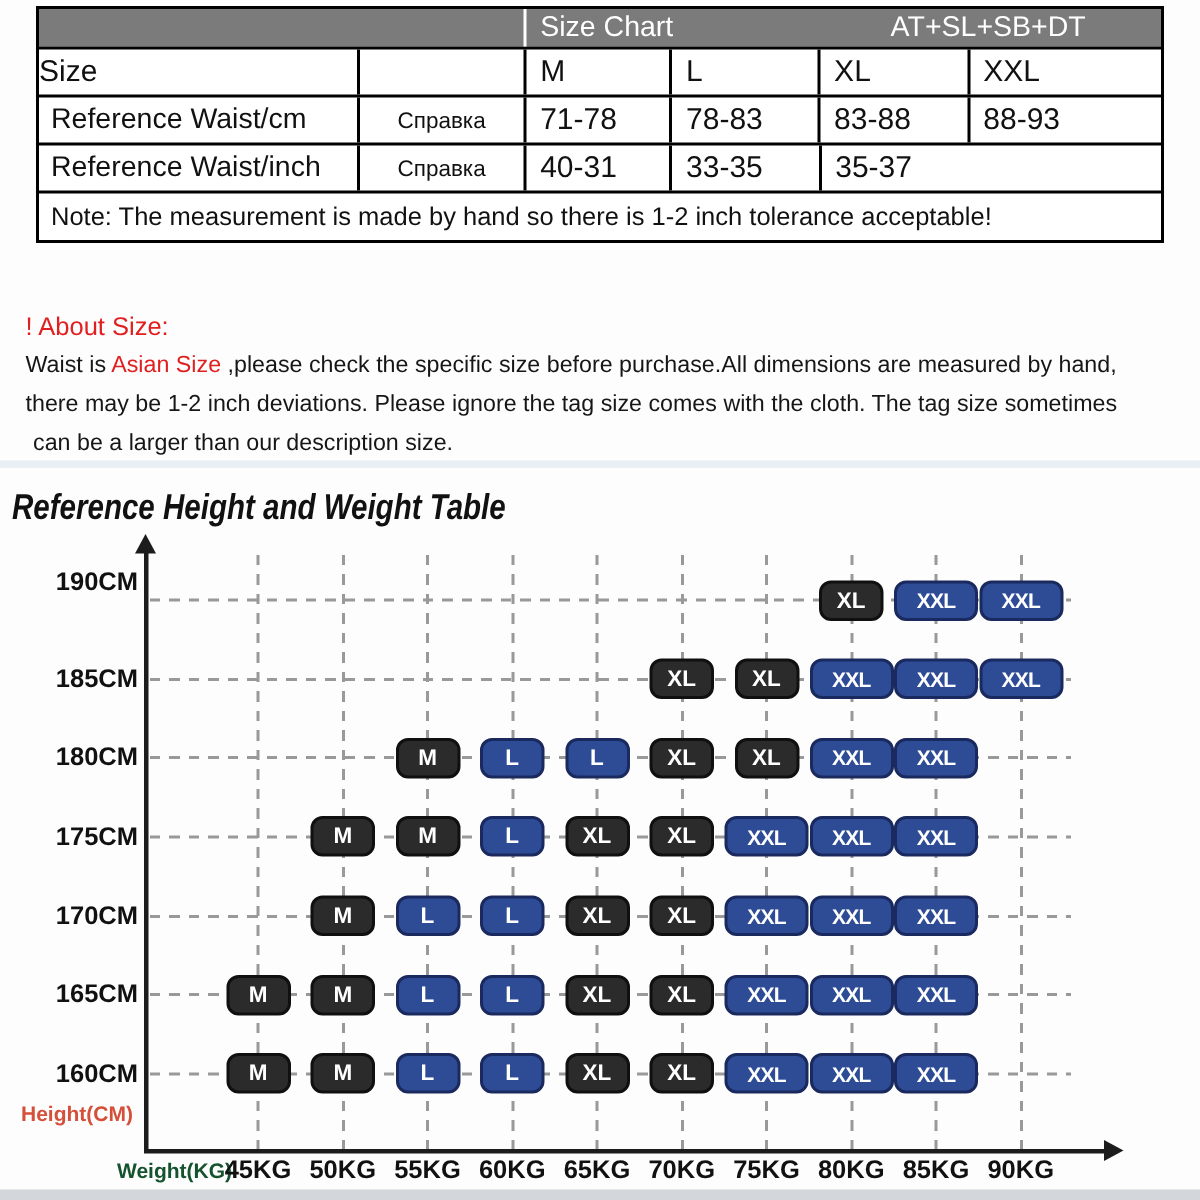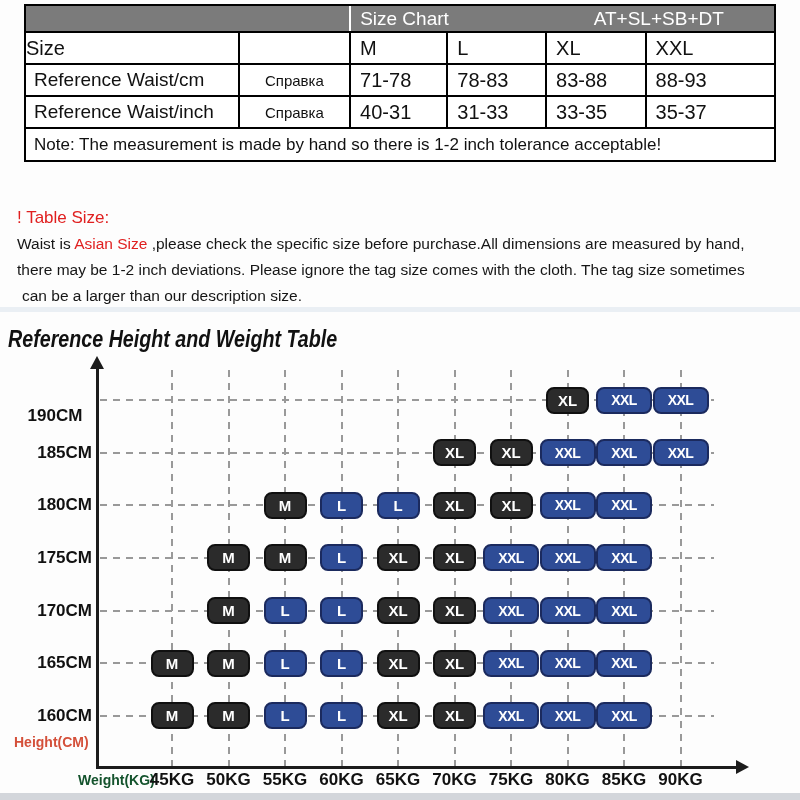--- a/index.html
+++ b/index.html
@@ -80,29 +80,28 @@
           <div class="tcell c-ru">Справка</div>
           <div class="tcell c-val c-v0">71-78</div>
           <div class="tcell c-val c-v1">78-83</div>
           <div class="tcell c-val c-v2">83-88</div>
           <div class="tcell c-val c-v3">88-93</div>
         </div>
         <div class="trow trow-2">
           <div class="tcell c-label">Reference Waist/inch</div>
           <div class="tcell c-ru">Справка</div>
           <div class="tcell c-val c-v0">40-31</div>
-          <div class="tcell c-val c-v1">31-33</div>
           <div class="tcell c-val c-v2">33-35</div>
           <div class="tcell c-val c-v3">35-37</div>
         </div>
       </div>
     <div class="note-row">Note: The measurement is made by hand so there is 1-2 inch tolerance acceptable!</div>
   </div>
 
-  <div class="about-heading" style="color: rgb(224, 32, 32);">! Table Size:</div>
+  <div class="about-heading" style="color: rgb(224, 32, 32);">! About Size:</div>
   <div class="about-line about-l1"><span>Waist is </span><span id="asian-size" style="color: rgb(224, 32, 32);">Asian Size</span><span> ,please check the specific size before purchase.All dimensions are measured by hand,</span></div>
   <div class="about-line about-l2">there may be 1-2 inch deviations. Please ignore the tag size comes with the cloth. The tag size sometimes</div>
   <div class="about-line about-l3">can be a larger than our description size.</div>
   <div class="pale-strip"></div>
 
   <div class="chart-title">Reference Height and Weight Table</div>
 
   <div class="chart" id="chart">
     <div class="y-arrow"></div>
     <div class="y-axis"></div>
@@ -124,21 +123,21 @@
       <div class="xlab" style="left: 425.5px;">70KG</div>
       <div class="vline" style="left: 510px;"></div>
       <div class="xlab" style="left: 482px;">75KG</div>
       <div class="vline" style="left: 566.5px;"></div>
       <div class="xlab" style="left: 538.5px;">80KG</div>
       <div class="vline" style="left: 623px;"></div>
       <div class="xlab" style="left: 595px;">85KG</div>
       <div class="vline" style="left: 679.5px;"></div>
       <div class="xlab" style="left: 651.5px;">90KG</div>
       <div class="hline" style="top: 41px;"></div>
-      <div class="ylab" style="top: 48px; text-align: center;">190CM</div>
+      <div class="ylab" style="top: 20px;">190CM</div>
       <div class="hline" style="top: 93.66px;"></div>
       <div class="ylab" style="top: 84.66px;">185CM</div>
       <div class="hline" style="top: 146.32px;"></div>
       <div class="ylab" style="top: 137.32px;">180CM</div>
       <div class="hline" style="top: 198.98px;"></div>
       <div class="ylab" style="top: 189.98px;">175CM</div>
       <div class="hline" style="top: 251.64px;"></div>
       <div class="ylab" style="top: 242.64px;">170CM</div>
       <div class="hline" style="top: 304.3px;"></div>
       <div class="ylab" style="top: 295.3px;">165CM</div>

